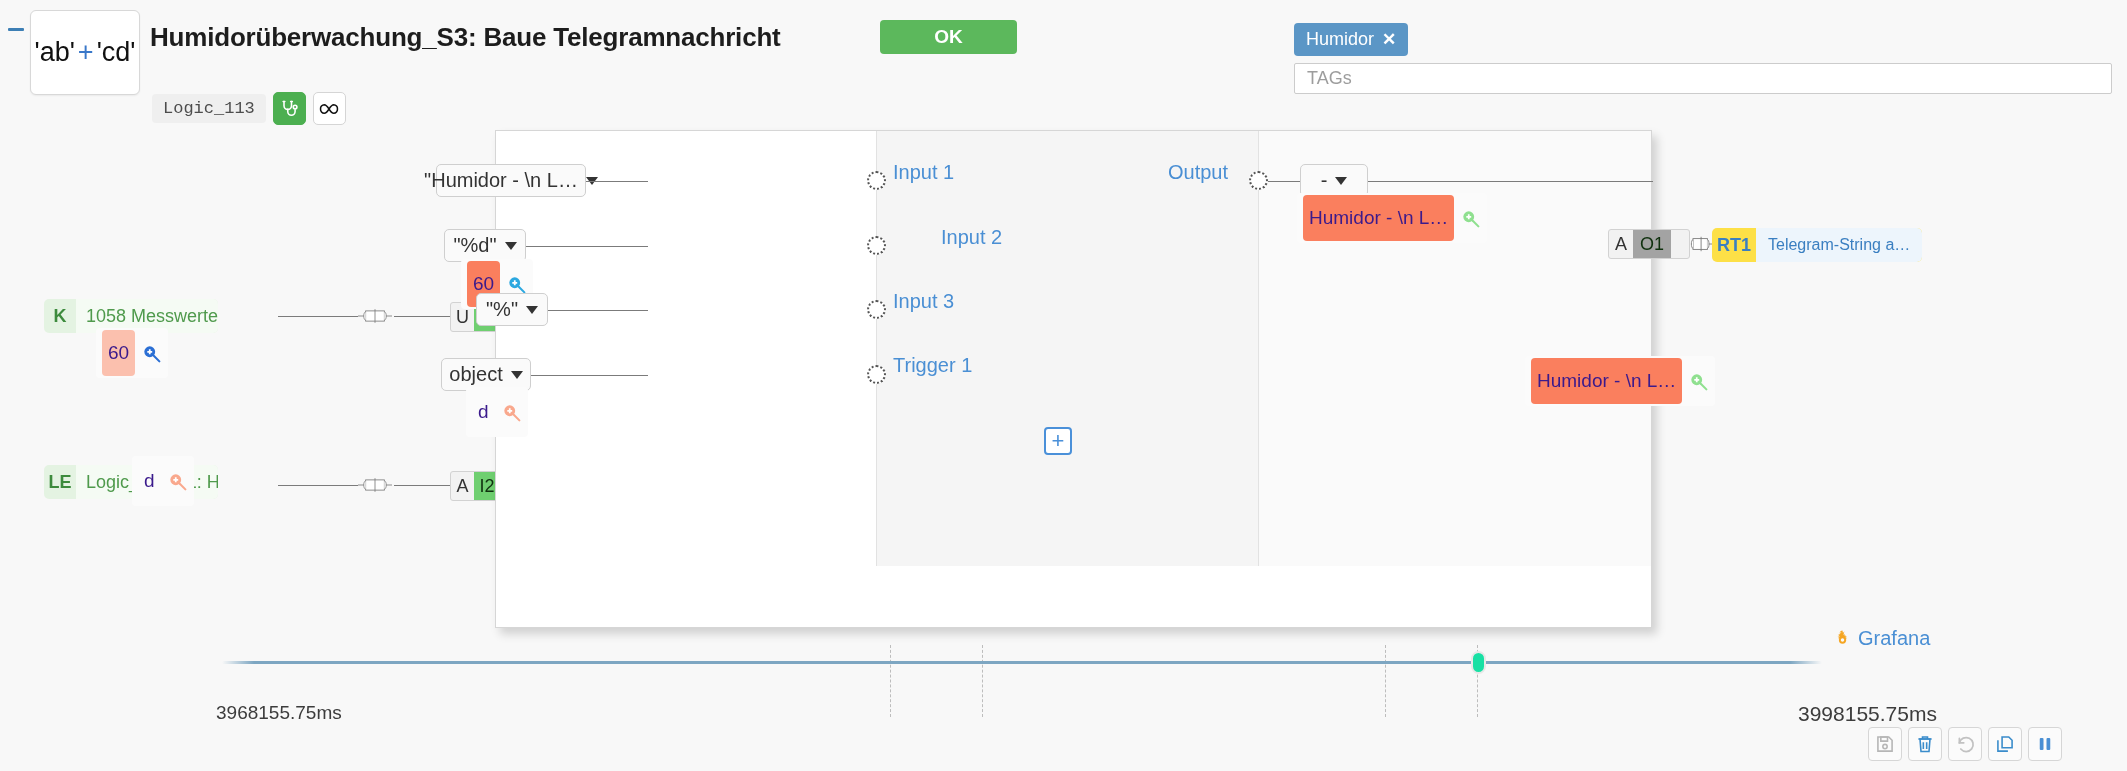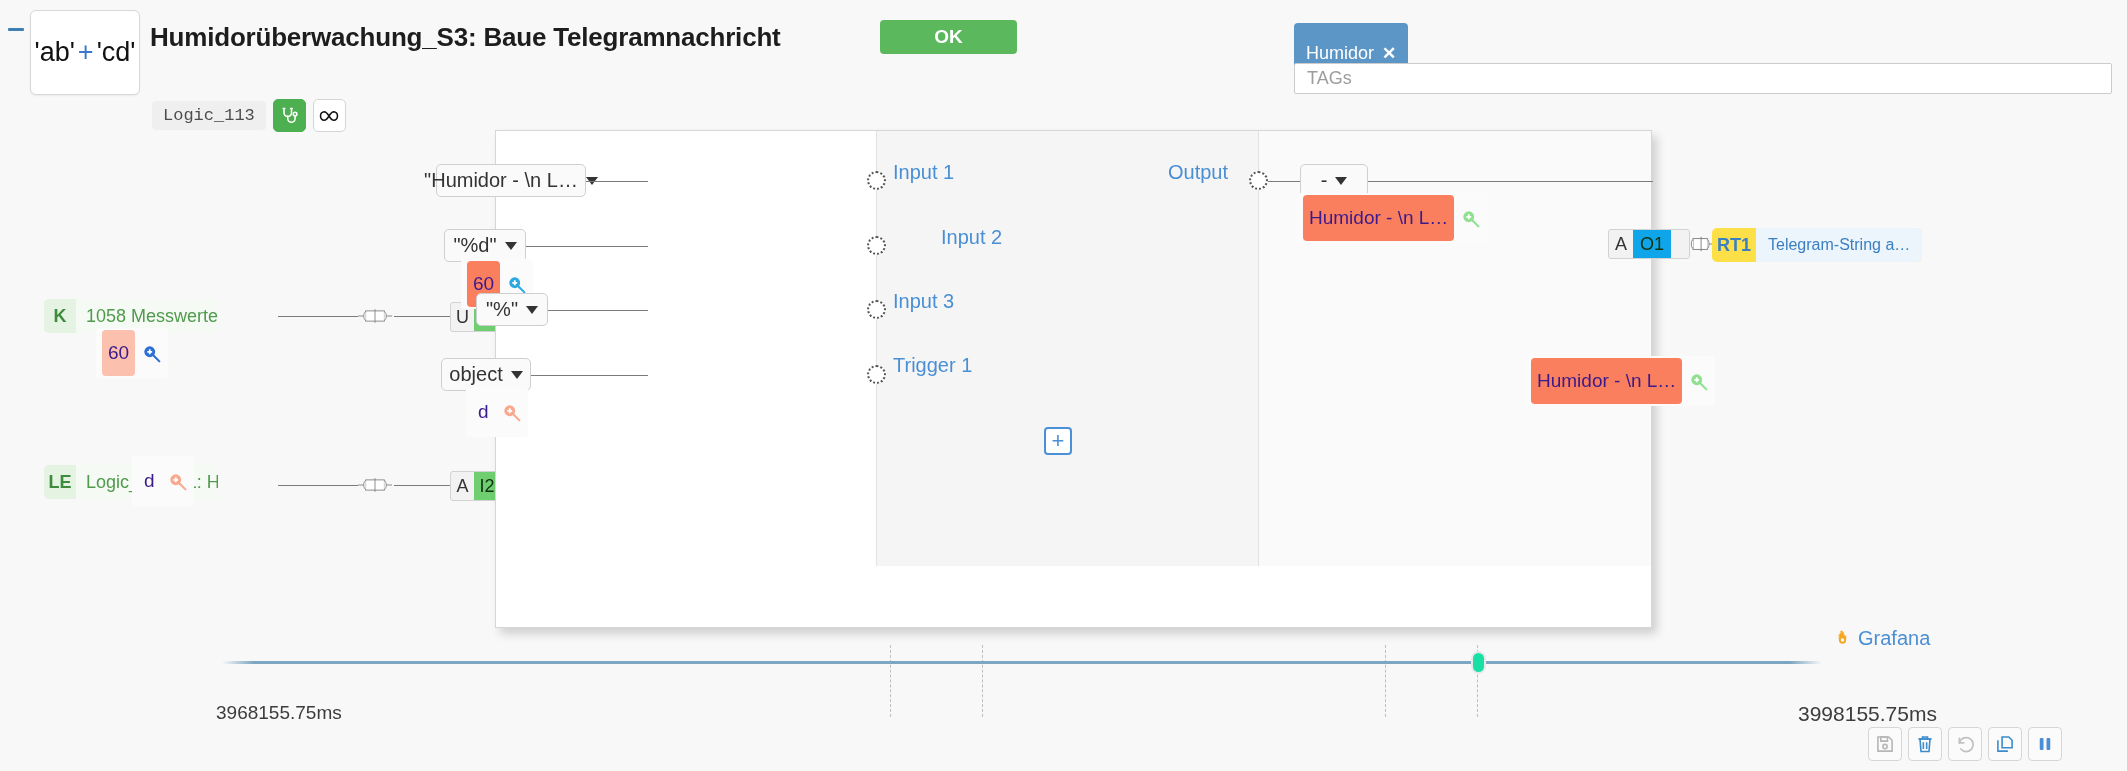--- a/index.html
+++ b/index.html
@@ -25,21 +25,21 @@
     font-size: 27px; color: #111; overflow: hidden; white-space: nowrap;
     box-shadow: 0 1px 2px rgba(0,0,0,.06);
   }
   .logic-thumb .plus { color: #3a78c9; padding: 0 3px; }
 
   .title {
     position: absolute; left: 150px; top: 22px;
     font-size: 26px; font-weight: bold; color: #1d1d1d;
     letter-spacing: -.2px; white-space: nowrap;
   }
-  .id-row { position: absolute; left: 152px; top: 99px; display: flex; align-items: center; gap: 7px; }
+  .id-row { position: absolute; left: 152px; top: 92px; display: flex; align-items: center; gap: 7px; }
   .id-pill {
     background: #efefef; border-radius: 4px; padding: 5px 11px;
     font-family: "Liberation Mono", monospace; font-size: 17px; color: #4c4c4c;
   }
   .icon-btn {
     width: 33px; height: 33px; border-radius: 5px;
     display: flex; align-items: center; justify-content: center;
     border: 1px solid #d5d5d5; background: #fff;
   }
   .icon-btn.green { background: #4caf50; border-color: #4caf50; }
@@ -47,21 +47,21 @@
   .ok-button {
     position: absolute; left: 880px; top: 20px;
     width: 137px; height: 34px; border: none; border-radius: 4px;
     background: #5cb85c; color: #fff; font-size: 19px; font-weight: bold;
     font-family: "Liberation Sans", sans-serif; cursor: pointer;
   }
 
   .tag-chip {
     position: absolute; left: 1294px; top: 23px;
     background: #5b96c6; color: #fff; border-radius: 4px;
-    padding: 20px 12px; font-size: 18px; display: flex; align-items: center; gap: 8px;
+    padding: 6px 12px; font-size: 18px; display: flex; align-items: center; gap: 8px;
   }
   .tag-chip .x { font-weight: bold; font-size: 17px; cursor: pointer; }
 
   .tags-input {
     position: absolute; left: 1294px; top: 63px;
     width: 818px; height: 31px;
     border: 1px solid #ccc; background: #fff; border-radius: 2px;
     padding: 0 12px; font-size: 18px; color: #333;
     font-family: "Liberation Sans", sans-serif;
   }
@@ -141,21 +141,21 @@
   .uix .mid { background: #6fcf70; color: #10310f; width: 26px; }
 
   .fuse { position: absolute; width: 34px; height: 18px; }
 
   .io-box {
     position: absolute; height: 30px; display: flex; align-items: stretch;
     border: 1px solid #d2d2d2; border-radius: 3px; overflow: hidden; background: #f2f2f2;
   }
   .io-box > div { display: flex; align-items: center; justify-content: center; font-size: 18px; color: #333; }
   .io-box .a { width: 24px; }
-  .io-box .o { background: #0ea5e9; color: #10310f; width: 38px; }
+  .io-box .o { background: #a3a3a3; color: #10310f; width: 38px; }
   .io-box .pad { width: 18px; }
 
   .rt-node {
     position: absolute; height: 34px; display: flex; align-items: center;
     background: #fde047; border-radius: 5px; overflow: hidden;
   }
   .rt-key { width: 44px; text-align: center; font-size: 18px; font-weight: bold; color: #3a7fc1; }
   .rt-name {
     background: #edf5fc; height: 100%; display: flex; align-items: center;
     padding: 0 12px; font-size: 16px; color: #3a7fc1; white-space: nowrap;

